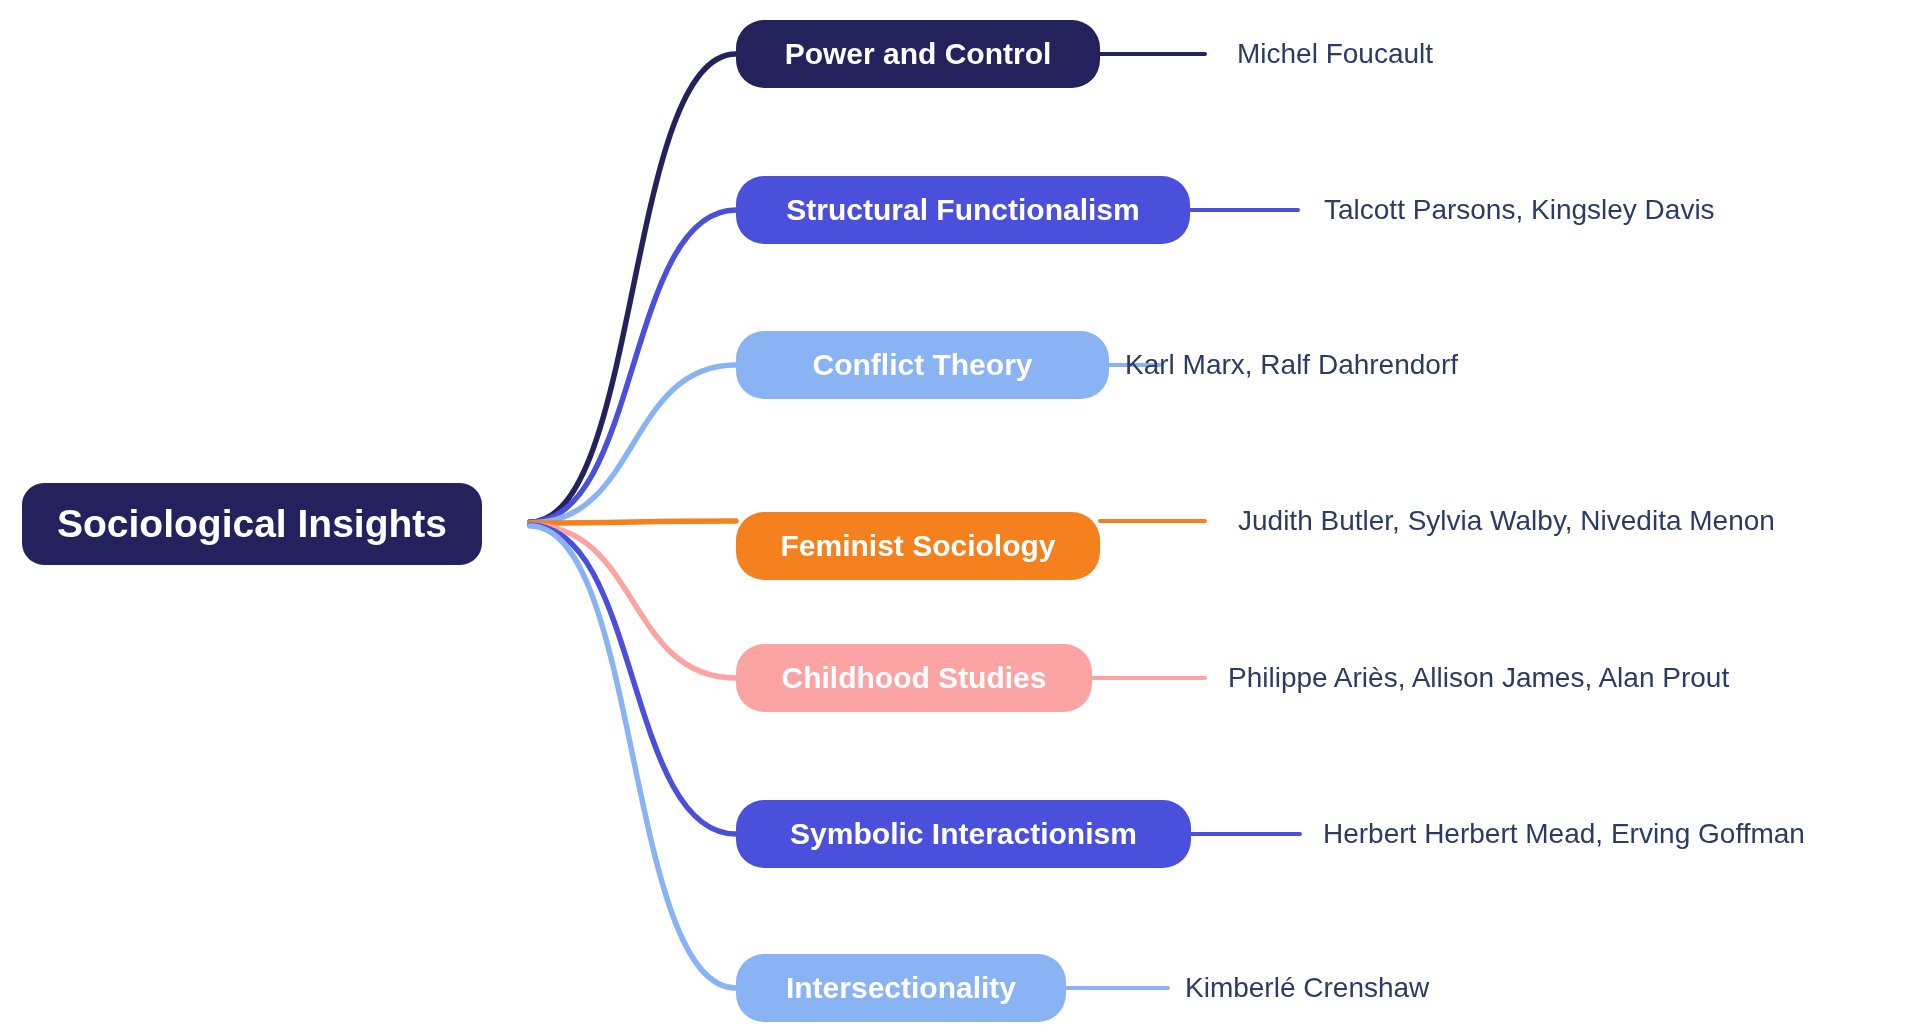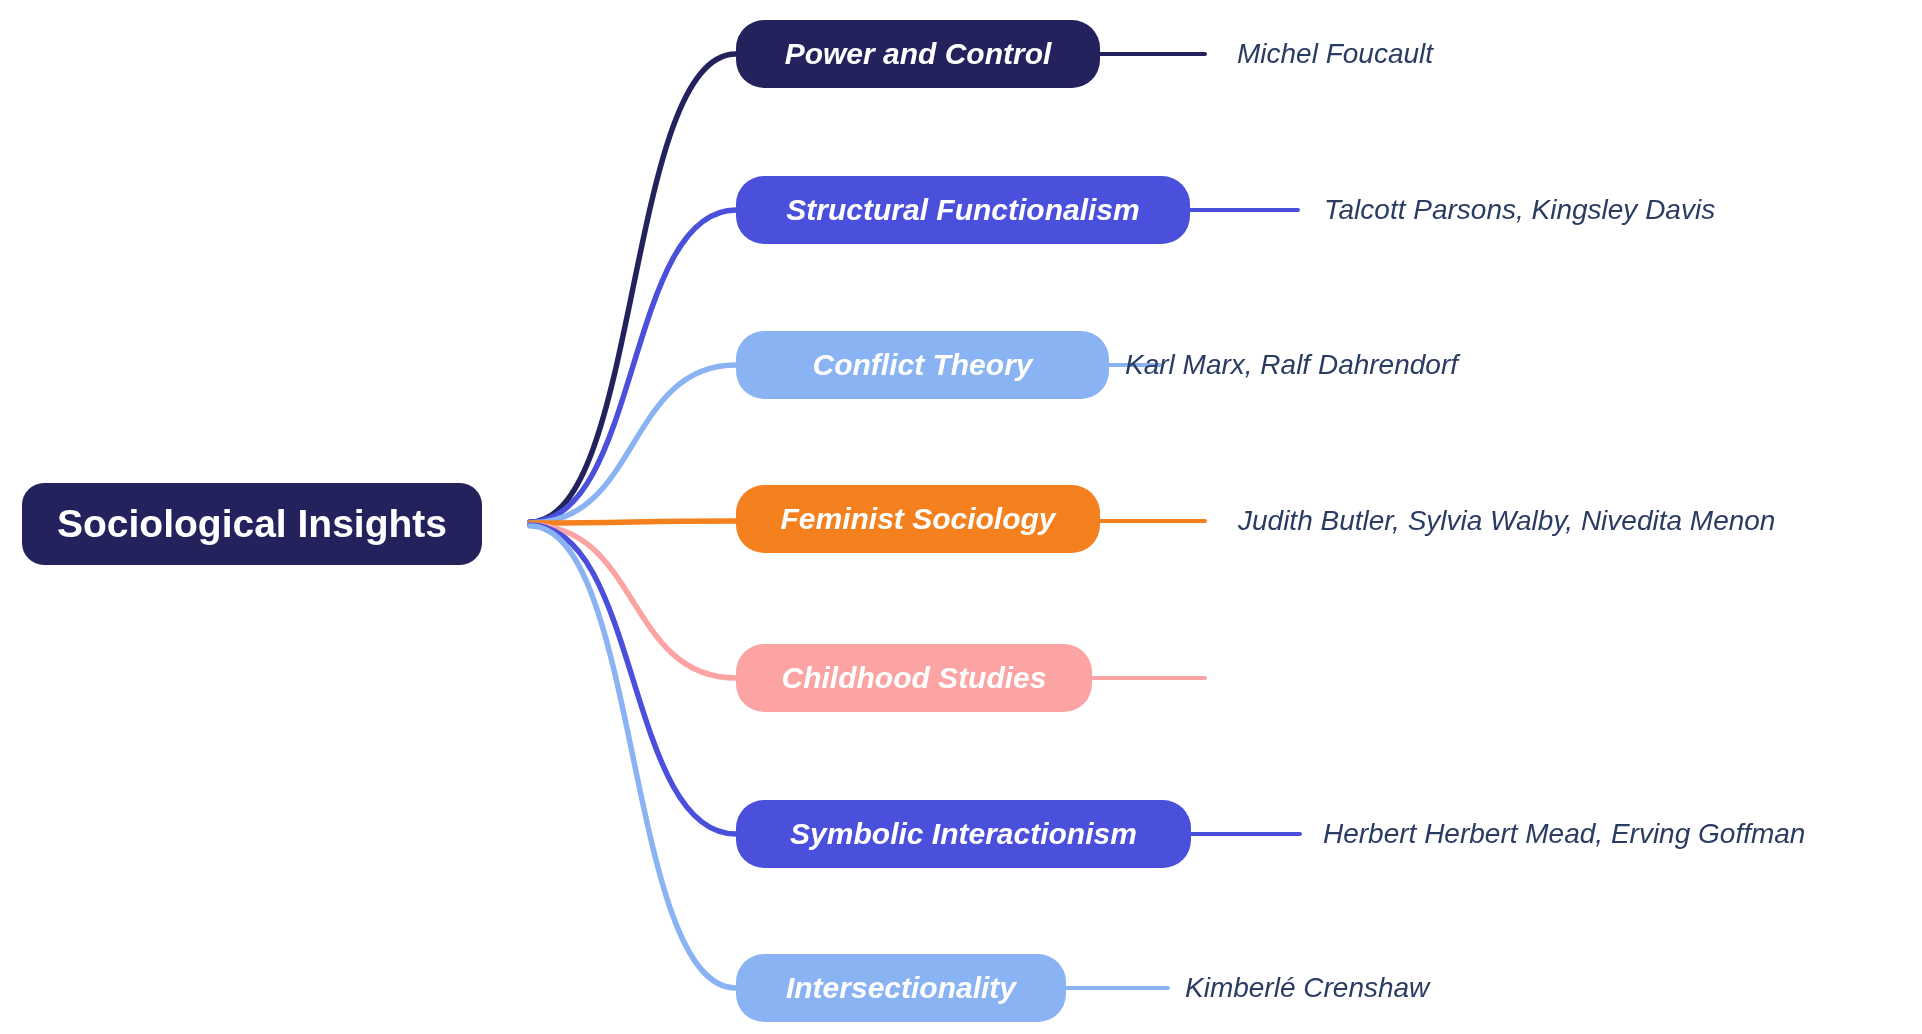--- a/index.html
+++ b/index.html
@@ -52,44 +52,42 @@
     height: 82px;
     border-radius: 22px;
     font-size: 39px;
     background: var(--navy);
   }
   .branch-node {
     height: 68px;
     border-radius: 28px;
     font-size: 30px;
     left: 736px;
-    font-style: italic;
   }
   .fill-navy       { background: var(--navy); }
   .fill-indigo     { background: var(--indigo); }
   .fill-light-blue { background: var(--light-blue); }
   .fill-orange     { background: var(--orange); }
   .fill-pink       { background: var(--pink); }
 
   .b1 { top: 54px;  width: 364px; }
   .b2 { top: 210px; width: 454px; align-items: center; }
   .b3 { top: 365px; width: 373px; }
-  .b4 { top: 519px; width: 364px; }
+  .b4 { top: 546px; width: 364px; }
   .b5 { top: 678px; width: 356px; }
   .b6 { top: 834px; width: 455px; }
   .b7 { top: 988px; width: 330px; }
 
   .author {
     position: absolute;
     transform: translateY(-50%);
     color: var(--author-text, #2b3c63);
     font-size: 28px;
     font-weight: 400;
     white-space: nowrap;
-    font-style: italic;
   }
   .a1 { left: 1237px; top: 54px;  }
   .a2 { left: 1324px; top: 210px; }
   .a3 { left: 1125px; top: 365px; }
   .a4 { left: 1238px; top: 521px; }
   .a5 { left: 1228px; top: 678px; }
   .a6 { left: 1323px; top: 834px; }
   .a7 { left: 1185px; top: 988px; }
 </style>
 </head>
@@ -147,20 +145,23 @@
   </div>
   <div class="author a2">
     <span>Talcott Parsons, Kingsley Davis</span>
   </div>
   <div class="author a3">
     <span>Karl Marx, Ralf Dahrendorf</span>
   </div>
   <div class="author a4">
     <span>Judith Butler, Sylvia Walby, Nivedita Menon</span>
   </div>
+  <div class="author a5">
+    <span>Philippe Ariès, Allison James, Alan Prout</span>
+  </div>
   <div class="author a6">
     <span>Herbert Herbert Mead, Erving Goffman</span>
   </div>
   <div class="author a7">
     <span>Kimberlé Crenshaw</span>
   </div>
 
 </div>
 
 </body></html>

